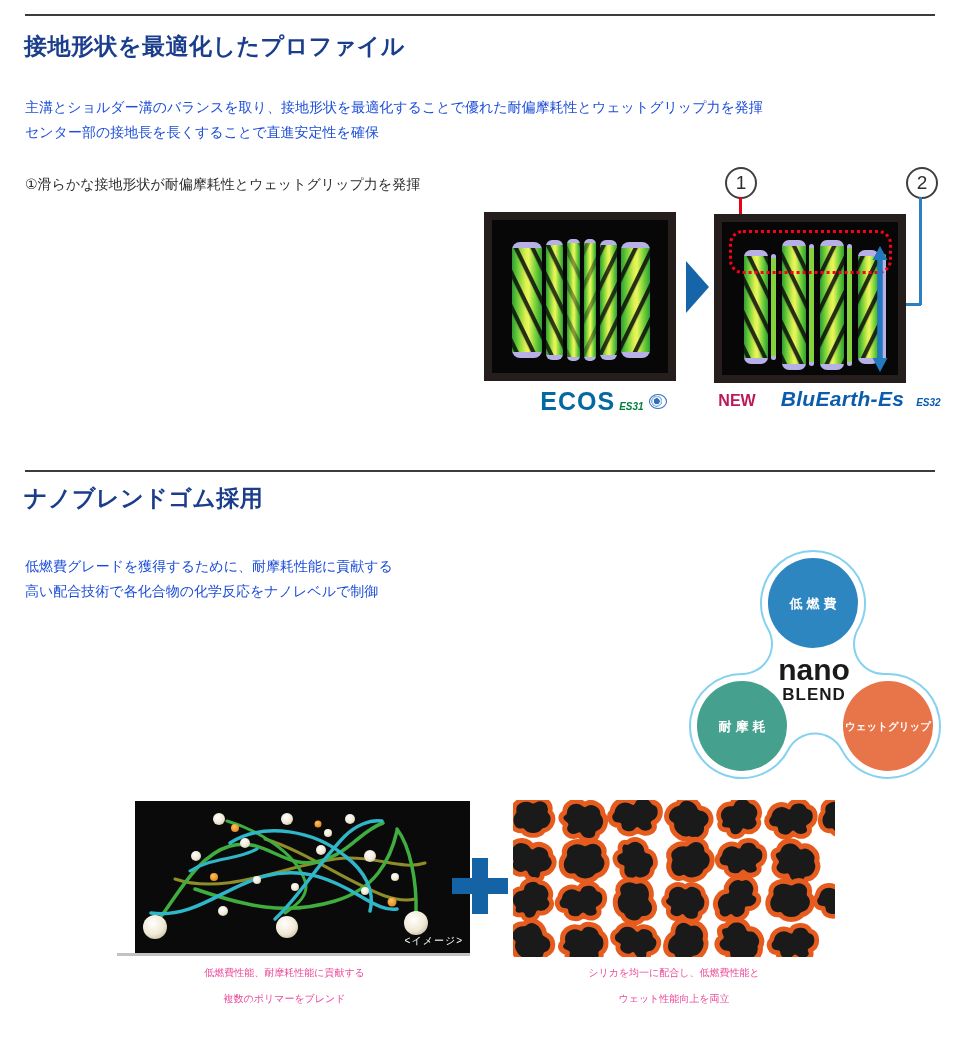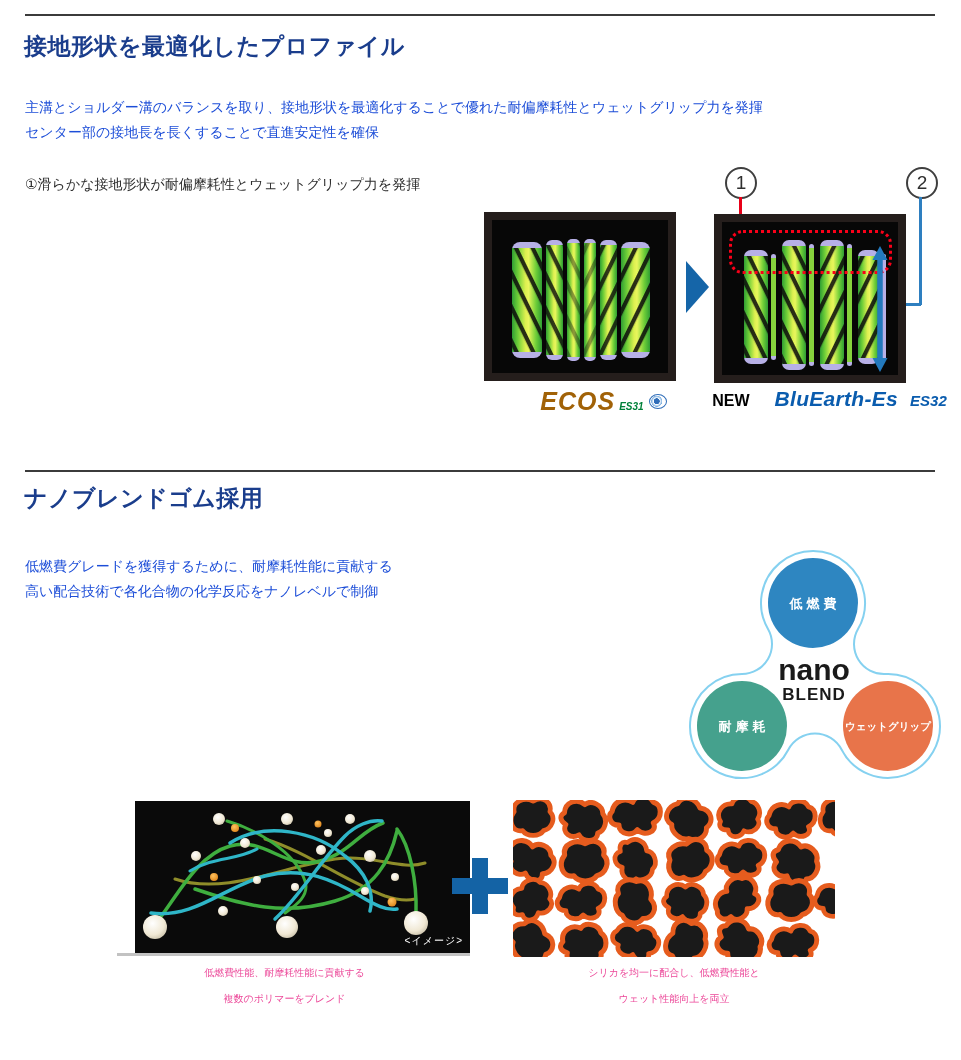--- a/index.html
+++ b/index.html
@@ -11,28 +11,28 @@
   .body-line{position:absolute;left:25px;font-size:14px;color:#1d4ed8;white-space:nowrap;}
   .note-line{position:absolute;left:25px;font-size:14px;color:#2e2e2e;white-space:nowrap;}
   .callout{position:absolute;width:28px;height:28px;border:2px solid #3f3f3f;border-radius:50%;
            font-size:19px;color:#2f2f2f;text-align:center;line-height:27px;background:#fff;}
   .ann-line{position:absolute;}
   .arrow-right{position:absolute;width:0;height:0;border-top:26px solid transparent;
                border-bottom:26px solid transparent;border-left:23px solid #1565a8;}
   .tire-wrap{position:absolute;width:192px;height:169px;}
   .dotted-box{position:absolute;left:15px;top:16px;width:157px;height:38px;border:3px dotted #fa0019;border-radius:14px;}
   .logo-row{position:absolute;display:flex;align-items:baseline;justify-content:center;white-space:nowrap;}
-  .ecos-brand{font-size:25px;font-style:italic;font-weight:900;color:#a16207;letter-spacing:1px;margin-left:47px;}
+  .ecos-brand{font-size:25px;font-weight:900;color:#0369a1;letter-spacing:1px;margin-left:47px;}
   .ecos-model{font-size:10px;font-weight:bold;font-style:italic;color:#00813a;margin-left:4px;}
   .ecos-badge{display:inline-block;width:16px;height:13px;border:1.5px solid #2f6db8;border-radius:50%;
               background:radial-gradient(circle at 42% 48%, #2f6db8 24%, #ffffff 28%, #7fb0e0 46%, #ffffff 50%);
               margin-left:5px;align-self:center;}
-  .be-new{font-size:16px;font-weight:900;color:#000000;margin-right:9px;padding-left:24px;}
+  .be-new{font-size:16px;font-weight:900;color:#be185d;margin-right:9px;padding-left:24px;}
   .be-brand{font-size:21px;font-style:italic;font-weight:900;color:#0a5cae;letter-spacing:.3px;margin-left:16px;}
-  .be-model{font-size:15px;font-style:italic;font-weight:900;color:#0a5cae;margin-left:12px;}
+  .be-model{font-size:10px;font-style:italic;font-weight:900;color:#0a5cae;margin-left:12px;}
   .cap{position:absolute;font-size:10px;color:#ec4899;text-align:center;white-space:nowrap;}
   .polymer-wrap{position:absolute;left:117px;top:801px;width:335px;height:152px;border-bottom:3px solid #c2c2c2;padding-left:18px;}
   .imeji{position:absolute;right:7px;bottom:5px;font-size:10px;color:#ffffff;letter-spacing:1px;}
   .plus{position:absolute;left:452px;top:858px;width:56px;height:56px;}
   .plus .bar-h{position:absolute;left:0;top:20px;width:56px;height:16px;background:#1463a5;}
   .plus .bar-v{position:absolute;left:20px;top:0;width:16px;height:56px;background:#1463a5;}
   svg{display:block;}
 </style>
 </head>
 <body>

